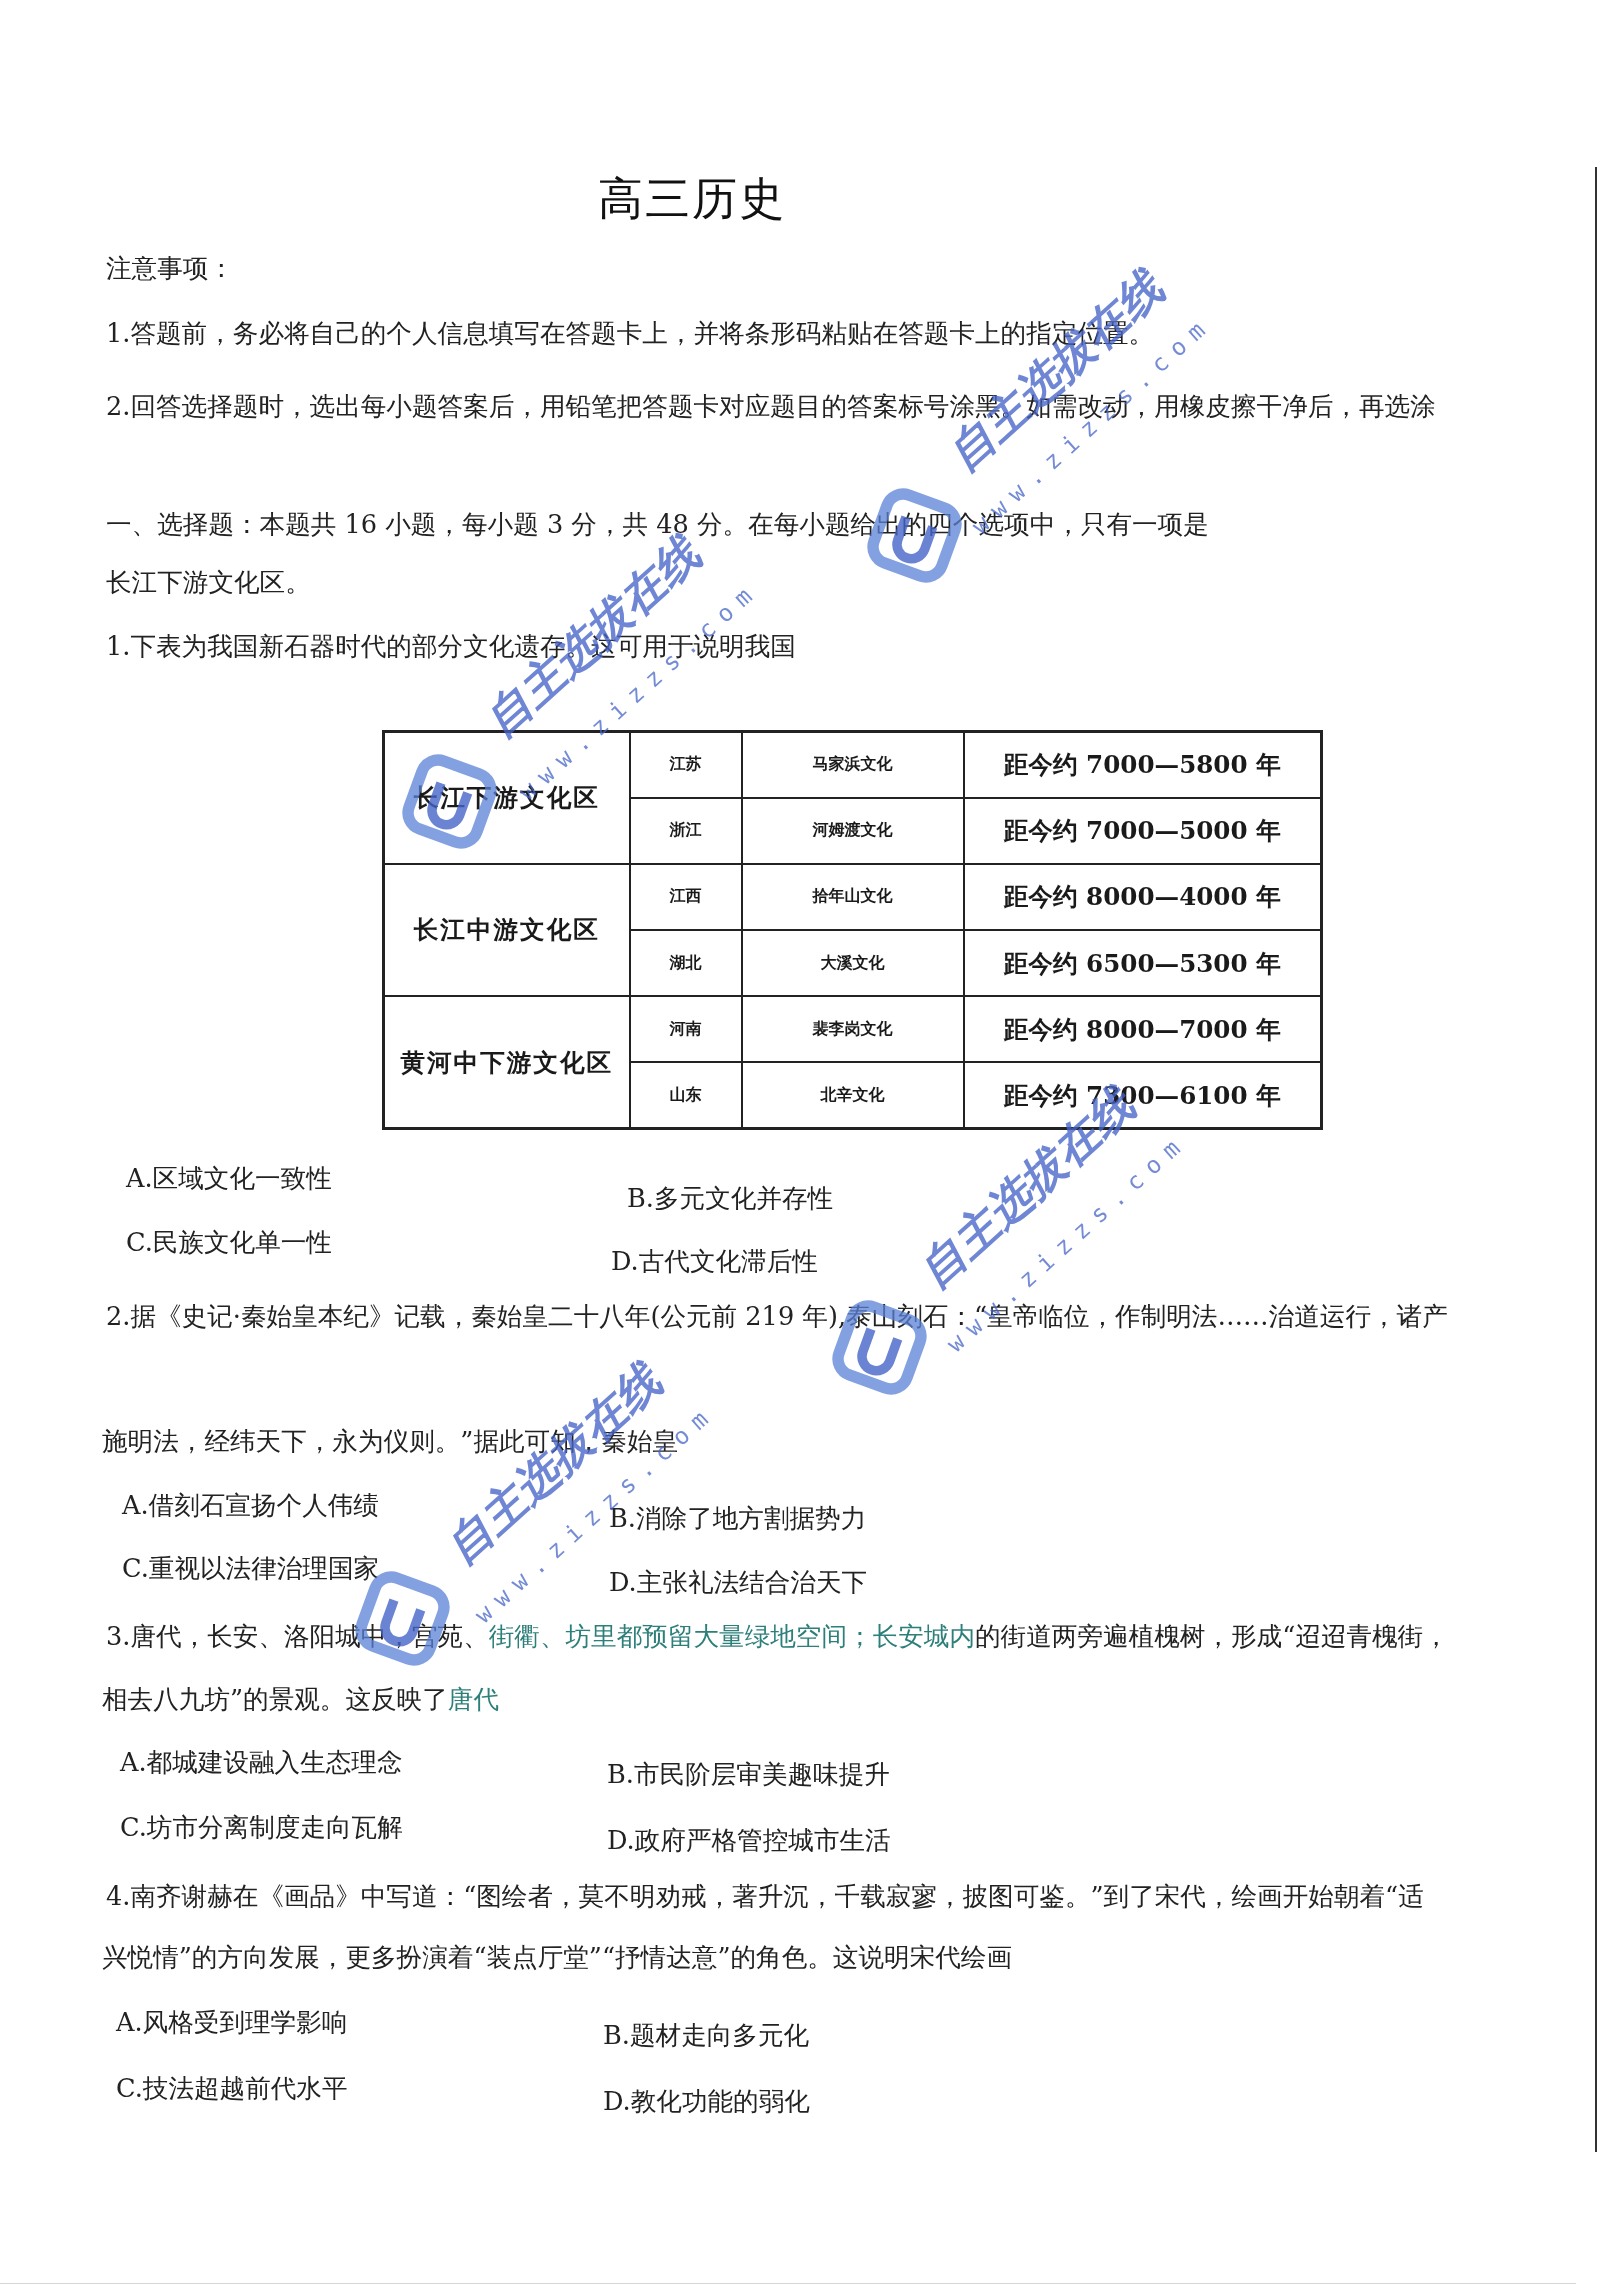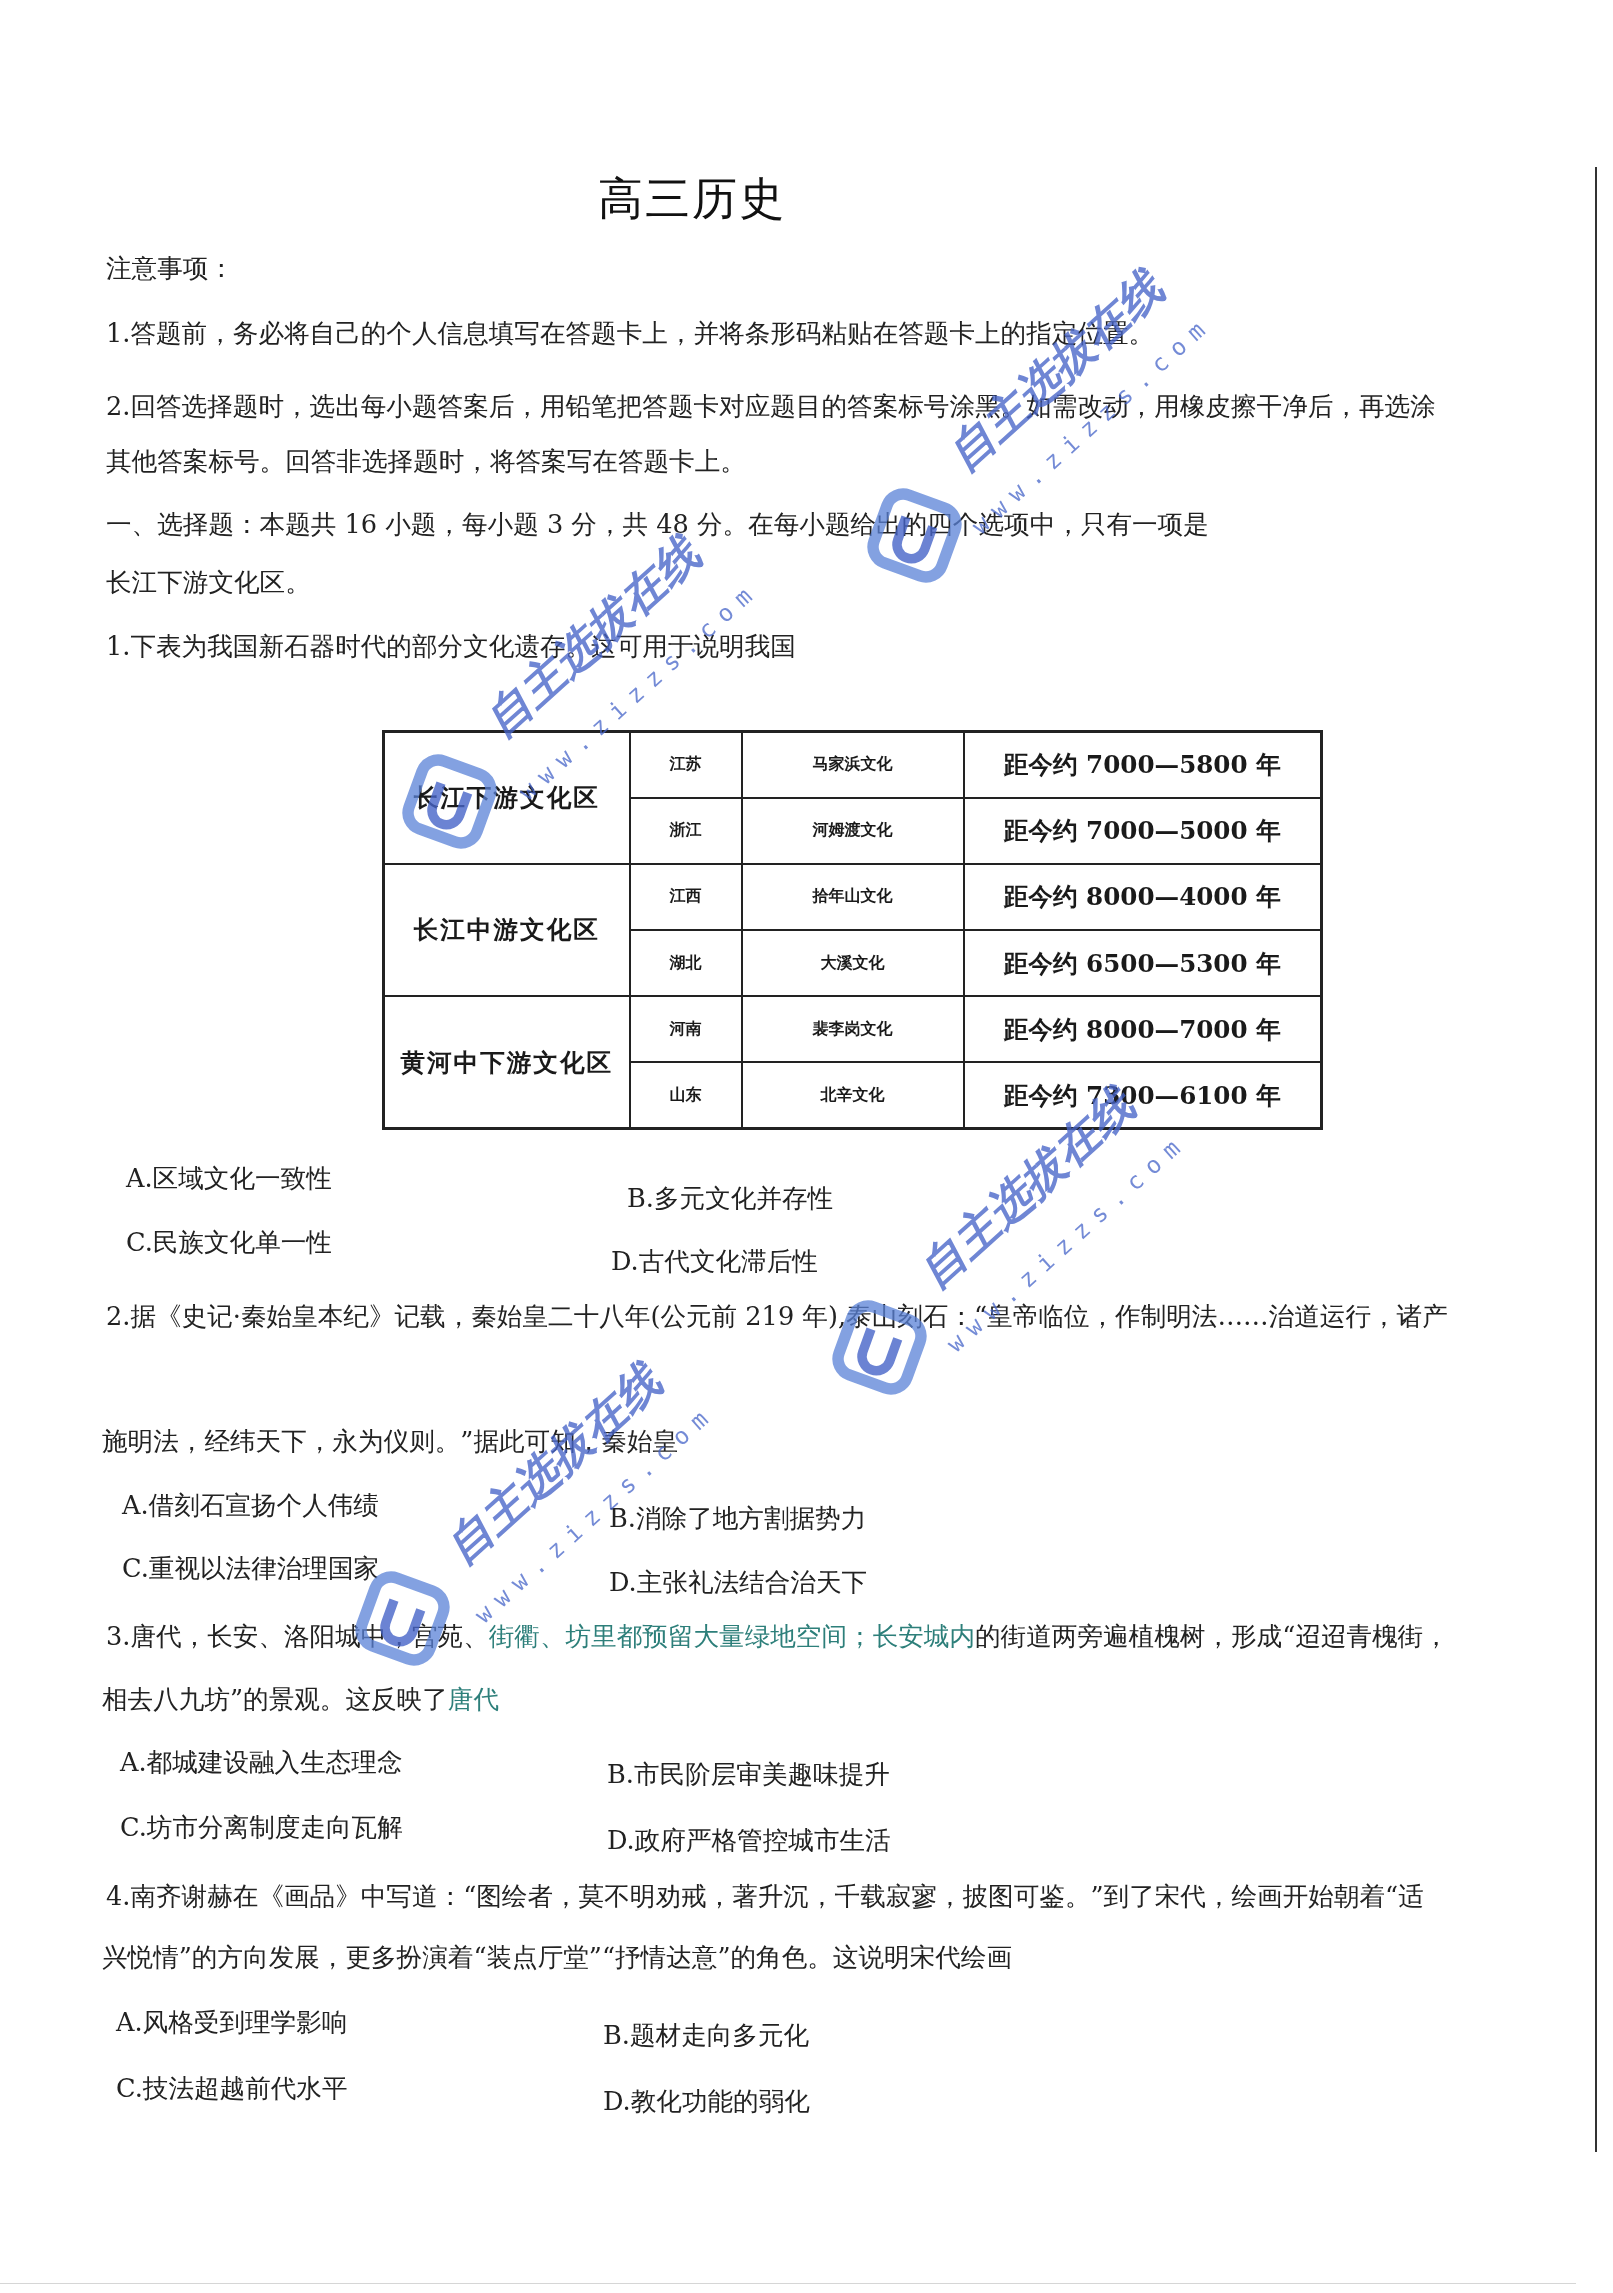--- a/index.html
+++ b/index.html
@@ -61,21 +61,20 @@
 <div class="page">
 
   <div class="right-rule"></div>
   <div class="bottom-rule"></div>
 
   <h1 class="title">高三历史</h1>
 
   <div class="line" style="top:252px;">注意事项：</div>
   <div class="line" style="top:317px;">1.答题前，务必将自己的个人信息填写在答题卡上，并将条形码粘贴在答题卡上的指定位置。</div>
   <div class="line" style="top:390px;">2.回答选择题时，选出每小题答案后，用铅笔把答题卡对应题目的答案标号涂黑。如需改动，用橡皮擦干净后，再选涂</div>
-  <div class="line" style="top:445px;">其他答案标号。回答非选择题时，将答案写在答题卡上。</div>
 
   <div class="line" style="top:508px;">一、选择题：本题共 16 小题，每小题 3 分，共 48 分。在每小题给出的四个选项中，只有一项是</div>
   <div class="line" style="top:566px;">长江下游文化区。</div>
 
   <div class="line" style="top:630px;">1.下表为我国新石器时代的部分文化遗存。这可用于说明我国</div>
 
   <table class="culture-table">
     <colgroup>
       <col style="width:246px">
         <col style="width:112px">

